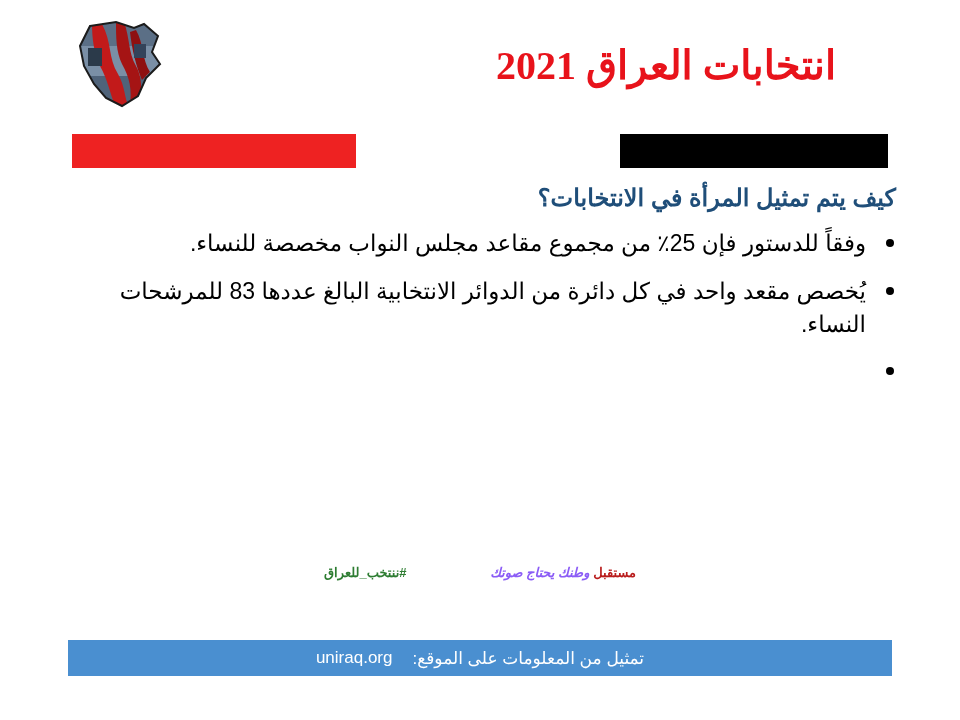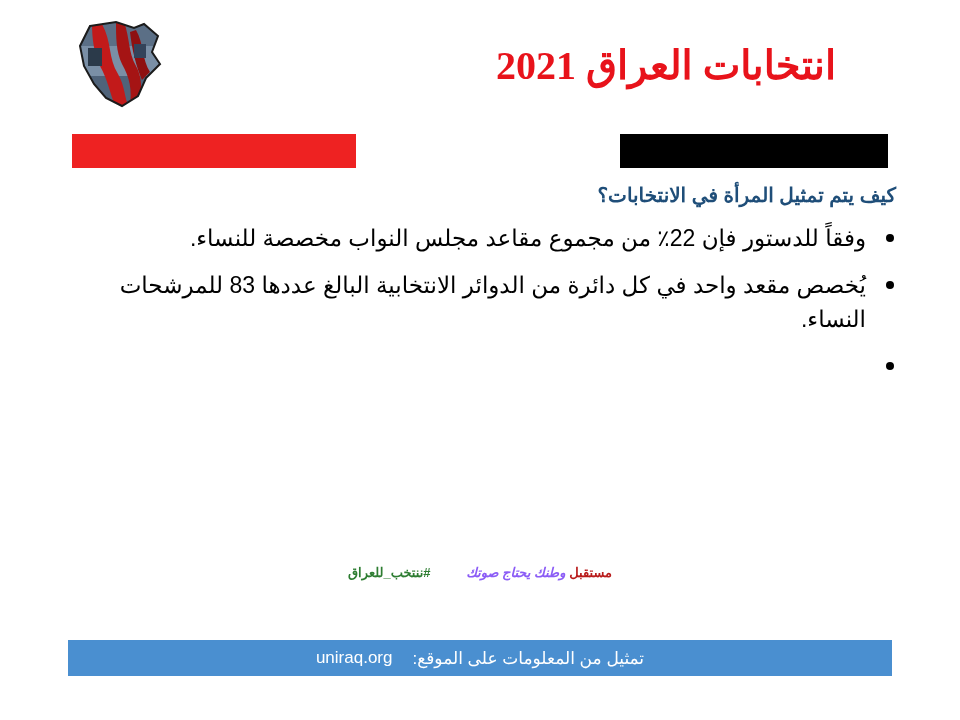--- a/index.html
+++ b/index.html
@@ -78,21 +78,21 @@
     position: absolute;
     top: 182px;
     right: 60px;
     left: 60px;
     direction: rtl;
     text-align: right;
   }
 
   .subtitle {
     font-family: "Liberation Sans", sans-serif;
-    font-size: 20px;
+    font-size: 24px;
     font-weight: bold;
     color: #1f4e79;
     margin: 0 0 14px 0;
     padding-right: 4px;
     line-height: 1.3;
   }
 
   ul.bullets {
     list-style: none;
     margin: 0;
@@ -127,21 +127,21 @@
     left: 0;
     width: 960px;
     text-align: center;
     direction: rtl;
     font-size: 13px;
     font-weight: bold;
     font-family: "Liberation Sans", sans-serif;
   }
   .tagline .seg {
     display: inline-block;
-    margin: 0 16px;
+    margin: 0 40px;
     white-space: nowrap;
   }
   .tagline .t-blue { color: #b91c1c; }
   .tagline .t-red { color: #8b5cf6; font-style: italic; }
   .tagline .t-green { color: #2e7d32; }
 
   
   .footer-bar {
     position: absolute;
     left: 68px;
@@ -196,21 +196,21 @@
     <div class="flag-red"></div>
     <div class="flag-black"></div>
   </div>
 
   <div class="content">
     <h2 class="subtitle">كيف يتم تمثيل المرأة في الانتخابات؟</h2>
 
     <ul class="bullets">
       <li>
         <span class="dot"></span>
-        <span>وفقاً للدستور فإن 22٪ من مجموع مقاعد مجلس النواب مخصصة للنساء.</span>
+        <span>وفقاً للدستور فإن 25٪ من مجموع مقاعد مجلس النواب مخصصة للنساء.</span>
       </li>
       <li>
         <span class="dot"></span>
         <span>يُخصص مقعد واحد في كل دائرة من الدوائر الانتخابية البالغ عددها 83 للمرشحات النساء.</span>
       </li>
       <li>
         <span class="dot"></span>
       </li>
     </ul>
   </div>

